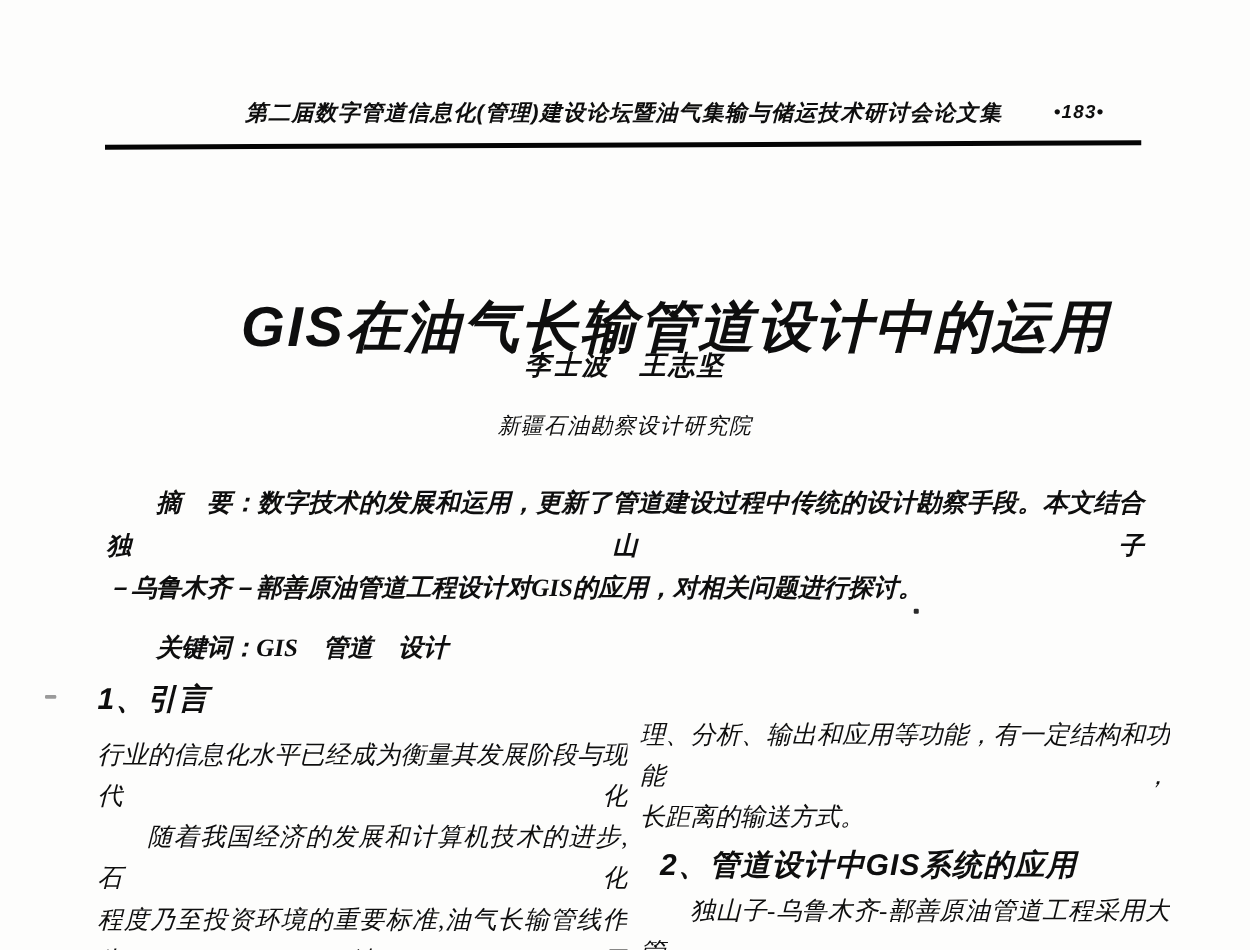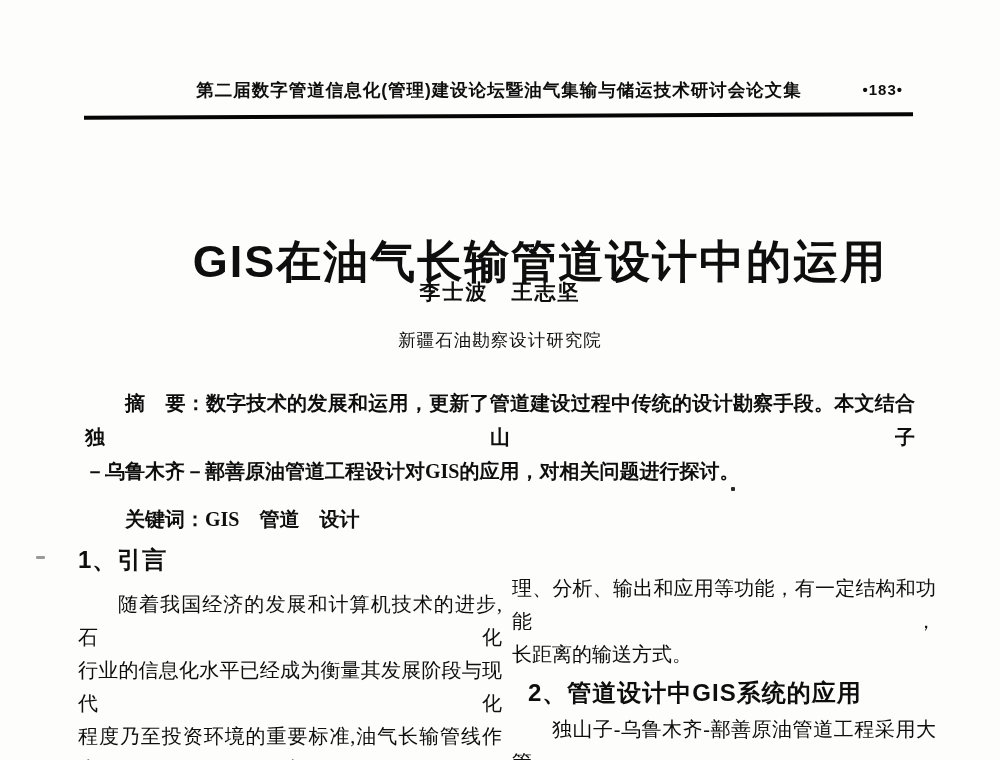--- a/index.html
+++ b/index.html
@@ -3,34 +3,34 @@
 <meta charset="utf-8">
 <style>
   html, body { margin:0; padding:0; }
   body {
     width:1000px; height:760px;
     background:#ffffff;
     font-family:"Liberation Serif", serif;
     color:#0e0e0e;
     overflow:hidden;
   }
-  .page { position:relative; width:1000px; height:760px; background:#fdfdfc; overflow:hidden; }
+  .page { position:relative; width:1000px; height:760px; background:#fdfdfc; overflow:hidden;font-style:italic; }
 
   .running-header {
     position:absolute; top:78px; left:85px; width:828px;
     text-align:center;
     font-family:"Liberation Sans", sans-serif;
     font-weight:bold; font-size:17.5px; letter-spacing:1px;
     white-space:nowrap;
   }
   .page-number {
     position:absolute; top:81px; left:843px; width:60px;
     font-family:"Liberation Sans", sans-serif;
     font-weight:bold; font-size:15px; letter-spacing:1px;
-    text-align:right; white-space:nowrap;
+    text-align:left; white-space:nowrap;
   }
   .header-rule {
     position:absolute; top:114px; left:84px; width:829px; height:4px;
     background:#050505; transform:rotate(-0.25deg);
   }
 
   .paper-title {
     position:absolute; top:202px; left:0; width:1000px;
     text-align:center;
     font-family:"Liberation Sans", sans-serif;
@@ -93,22 +93,22 @@
   <div class="affiliation">新疆石油勘察设计研究院</div>
 
   <div class="abstract">
     <div class="bodyline full indent">摘　要：数字技术的发展和运用，更新了管道建设过程中传统的设计勘察手段。本文结合独山子</div>
     <div class="bodyline">－乌鲁木齐－鄯善原油管道工程设计对GIS的应用，对相关问题进行探讨。</div>
     <div class="keywords">关键词：GIS　管道　设计</div>
   </div>
 
   <div class="col col-left">
     <div class="sec-heading">1、引言</div>
+    <div class="bodyline full">行业的信息化水平已经成为衡量其发展阶段与现代化</div>
     <div class="bodyline full indent">随着我国经济的发展和计算机技术的进步,石化</div>
-    <div class="bodyline full">行业的信息化水平已经成为衡量其发展阶段与现代化</div>
     <div class="bodyline full">程度乃至投资环境的重要标准,油气长输管线作为油田</div>
 
   </div>
 
   <div class="col col-right">
     <div class="bodyline full">理、分析、输出和应用等功能，有一定结构和功能，</div>
     <div class="bodyline">长距离的输送方式。</div>
     <div class="sec-heading">2、管道设计中GIS系统的应用</div>
     <div class="bodyline full indent">独山子-乌鲁木齐-鄯善原油管道工程采用大管</div>
     <div class="bodyline full">径，长距离的输送方式，全线长度为536Km，地形复</div>

